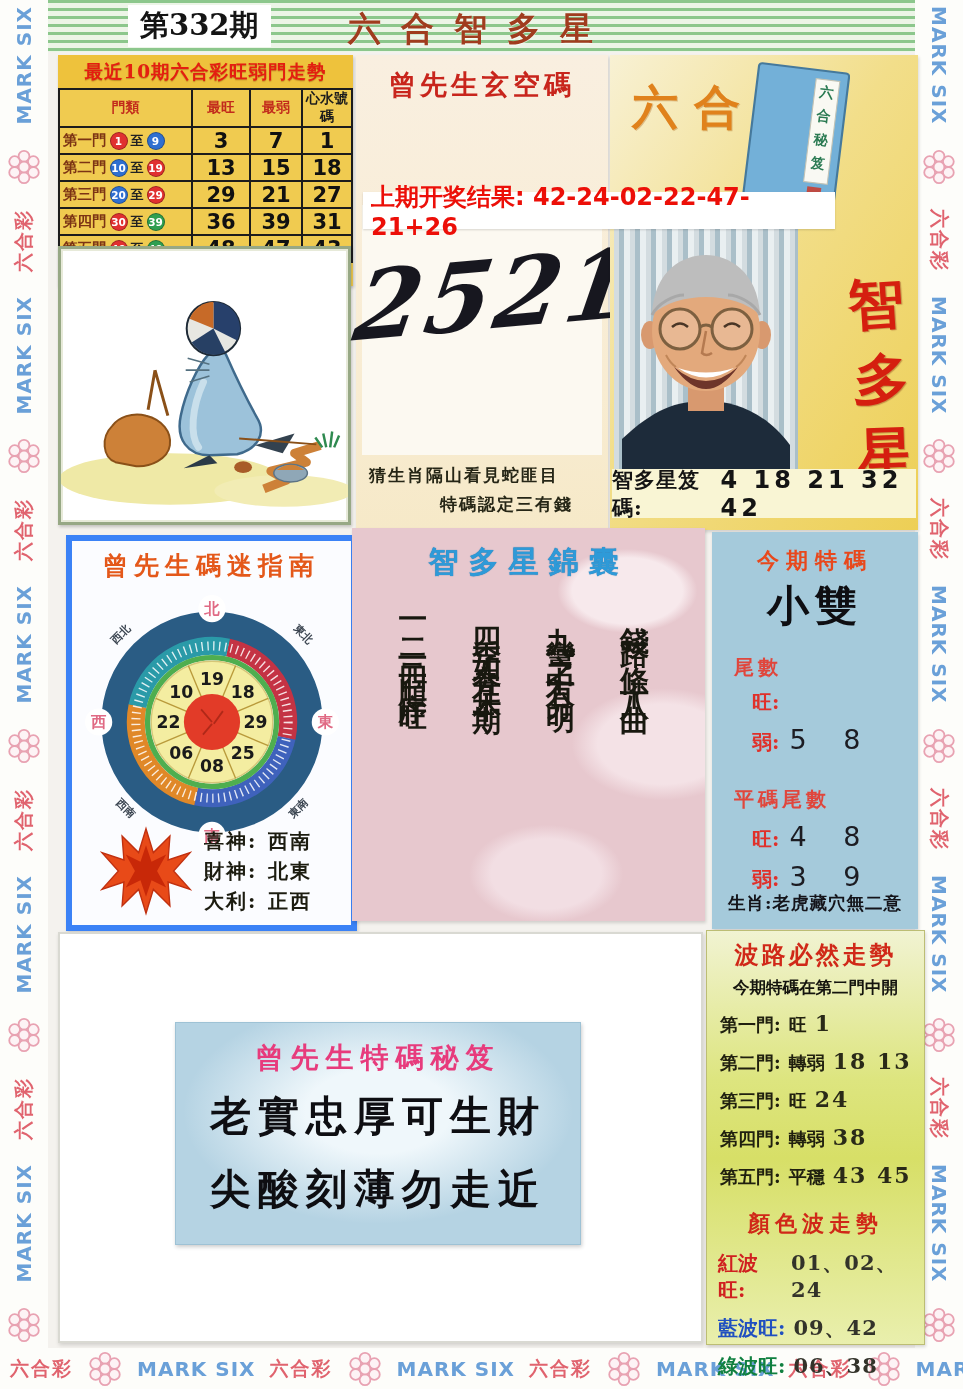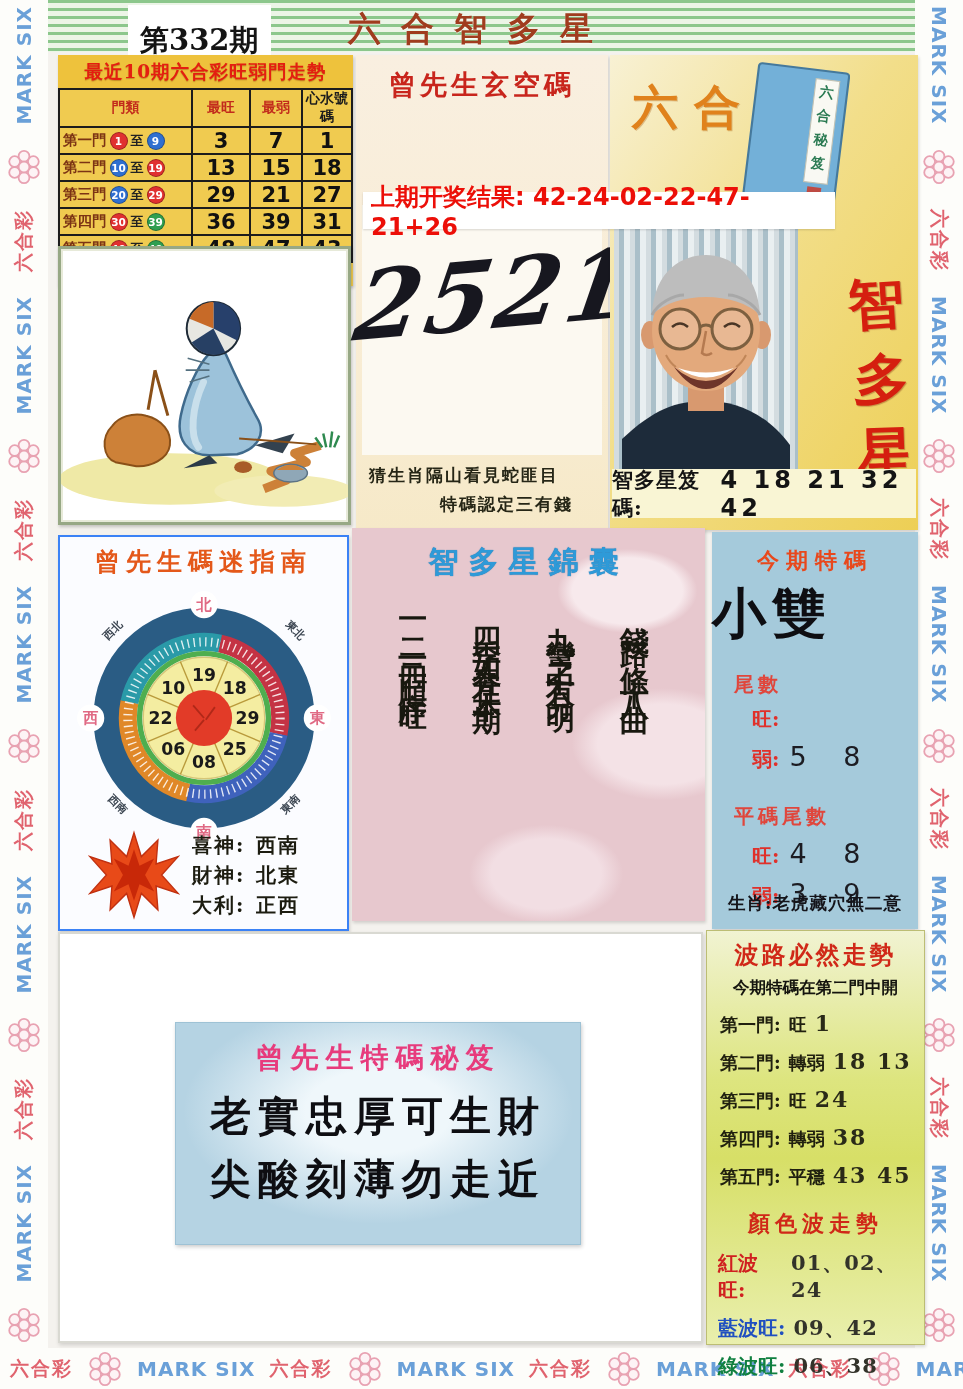--- a/index.html
+++ b/index.html
@@ -12,21 +12,21 @@
   #band-right{right:0;}
   .vband .b-en,.vband .b-cn{writing-mode:vertical-rl;text-orientation:sideways;}
   #band-left .b-en,#band-left .b-cn{transform:rotate(180deg);}
   .hband{position:absolute;left:0;top:1348px;width:963px;height:41px;background:#fdfdfa;display:flex;align-items:center;gap:14px;padding-left:10px;box-sizing:border-box;overflow:hidden;}
   .b-en{color:#6aa0d8;font-weight:bold;font-size:20px;letter-spacing:1px;font-family:"DejaVu Sans",sans-serif;white-space:nowrap;}
   .b-cn{color:#e0636e;font-weight:bold;font-size:19px;letter-spacing:2px;white-space:nowrap;}
   .flower{width:36px;height:36px;flex:none;}
 
   
   .header{position:absolute;left:48px;top:0;width:867px;height:52px;background:repeating-linear-gradient(180deg,#8cc78c 0 3px,#ecf5e7 3px 8px);}
-  .issue{position:absolute;left:80px;top:5px;background:#fff;padding:16px 12px;font-size:29px;font-weight:bold;color:#141414;font-family:"DejaVu Serif",serif;}
+  .issue{position:absolute;left:80px;top:5px;background:#fff;padding:1px 12px;font-size:29px;font-weight:bold;color:#141414;font-family:"DejaVu Serif",serif;}
   .main-title{position:absolute;left:300px;top:7px;font-size:33px;font-weight:bold;color:#a03c1e;letter-spacing:20px;font-family:"DejaVu Serif",serif;text-shadow:0 1px 0 rgba(255,255,255,.6);}
 
   
   .trend{position:absolute;left:58px;top:55px;width:295px;height:231px;background:#f0cb50;box-shadow:1px 2px 3px rgba(0,0,0,.2);}
   .trend-title{height:33px;display:flex;align-items:center;justify-content:center;background:#eec23c;color:#e41e10;font-weight:bold;font-size:18.5px;font-family:"DejaVu Serif",serif;letter-spacing:1px;text-shadow:0 1px 1px rgba(120,40,0,.35);}
   .trend table{border-collapse:collapse;width:100%;}
   .trend th,.trend td{border:2px solid #1c1c1c;padding:0;height:25px;text-align:center;}
   .trend th{font-size:14px;font-family:"DejaVu Serif",serif;}
   .trend th.red{color:#c22b1c;}
   .trend th.dark{color:#1c1c1c;}
@@ -60,50 +60,50 @@
   .cz2{right:8px;top:288px;transform:rotate(3deg);}
   .cz3{right:4px;top:362px;transform:rotate(-2deg);}
   .book{position:absolute;left:132px;top:6px;width:108px;height:152px;}
   .photo{position:absolute;left:4px;top:170px;width:184px;height:252px;background:repeating-linear-gradient(90deg,#d3dce0 0 5px,#aabfc9 5px 10px,#e9eff1 10px 16px);box-shadow:0 0 0 1px #c9b髙;overflow:hidden;}
   .photo svg{display:block;width:100%;height:100%;}
   .code-strip{position:absolute;left:2px;right:2px;top:414px;height:49px;background:#f9f5d4;display:flex;align-items:center;justify-content:center;gap:10px;font-family:"DejaVu Serif",serif;font-weight:bold;color:#141414;}
   .code-strip .cl{font-size:21px;letter-spacing:1px;}
   .code-strip .cv{font-size:24px;letter-spacing:4px;font-family:"DejaVu Sans",sans-serif;}
 
   
-  .compass{position:absolute;left:58px;top:535px;width:291px;height:396px;background:#fbfcff;border:2px solid #3b82f6;box-sizing:border-box;box-shadow:1px 2px 3px rgba(0,0,0,.15);}
+  .compass{position:absolute;left:66px;top:535px;width:291px;height:396px;background:#fbfcff;border:6px solid #3b82f6;box-sizing:border-box;box-shadow:1px 2px 3px rgba(0,0,0,.15);}
   .cp-title{margin-top:8px;text-align:center;color:#e4581a;font-size:25px;font-weight:bold;font-family:"DejaVu Serif",serif;letter-spacing:6px;}
   .wheel{display:block;margin:2px auto 0;width:272px;height:276px;}
   .gods-row{position:absolute;left:0;right:0;bottom:8px;height:92px;display:flex;align-items:center;}
   .starburst{width:92px;height:92px;margin-left:28px;flex:none;}
   .gods{margin-left:12px;font-family:"DejaVu Serif",serif;font-weight:bold;font-size:20px;color:#1c1c10;line-height:1.5;letter-spacing:2px;}
   .gods .gl{display:inline-block;min-width:64px;}
 
   
   .jinnang{position:absolute;left:352px;top:528px;width:353px;height:393px;background:radial-gradient(100px 60px at 78% 16%,#f7e9ec 0 55%,transparent 70%),radial-gradient(130px 80px at 88% 55%,#f4e2e6 0 50%,transparent 70%),radial-gradient(110px 70px at 55% 88%,#f2dee3 0 50%,transparent 70%),#e7c8ce;box-shadow:1px 2px 3px rgba(0,0,0,.15);}
   .jn-title{padding-top:14px;text-align:center;color:#2e9ad8;font-size:30px;font-weight:bold;font-family:"DejaVu Serif",serif;letter-spacing:10px;text-shadow:0 0 1px #1a6aa0;}
   .poem{position:absolute;top:76px;right:34px;bottom:14px;left:16px;writing-mode:vertical-rl;font-family:"DejaVu Serif",serif;font-weight:bold;font-size:29px;color:#18180f;letter-spacing:13px;line-height:2.55;}
 
   
   .special{position:absolute;left:712px;top:532px;width:206px;height:397px;background:#a5cadb;box-shadow:1px 2px 3px rgba(0,0,0,.15);}
   .sp-title{padding-top:14px;text-align:center;color:#e8481c;font-size:22px;font-weight:bold;font-family:"DejaVu Serif",serif;letter-spacing:7px;}
-  .sp-main{text-align:left;font-size:54px;font-weight:bold;color:#0e0e12;letter-spacing:6px;margin-top:2px;font-family:"DejaVu Sans",sans-serif;}
+  .sp-main{text-align:center;font-size:42px;font-weight:bold;color:#0e0e12;letter-spacing:6px;margin-top:2px;font-family:"DejaVu Sans",sans-serif;}
   .sp-sec{margin:20px 0 0 22px;color:#e0463c;font-size:20px;font-weight:bold;font-family:"DejaVu Serif",serif;letter-spacing:4px;}
   .sp-row{margin:8px 0 0 40px;display:flex;align-items:baseline;gap:10px;}
   .sp-lab{color:#e0302a;font-size:20px;font-weight:bold;font-family:"DejaVu Serif",serif;}
   .sp-nums{font-size:27px;color:#1c1c22;letter-spacing:14px;font-family:"DejaVu Sans",sans-serif;}
   .sp-zodiac{position:absolute;left:0;right:0;bottom:14px;text-align:center;font-family:"DejaVu Serif",serif;font-weight:bold;font-size:17.5px;color:#14141a;letter-spacing:1px;}
 
   
   .white-box{position:absolute;left:58px;top:932px;width:645px;height:411px;background:#fff;border:2px solid #d9d9d2;box-sizing:border-box;box-shadow:1px 2px 4px rgba(0,0,0,.15);}
   .miji{position:absolute;left:175px;top:1022px;width:406px;height:223px;background:radial-gradient(260px 150px at 50% 40%,#eff7fb 0 28%,rgba(239,247,251,0) 75%),#b5d3e3;border:1px solid #9ec2d5;box-sizing:border-box;box-shadow:1px 2px 4px rgba(0,0,0,.2);}
   .mj-title{padding-top:16px;text-align:center;color:#e73b7c;font-size:28px;font-weight:bold;font-family:"DejaVu Serif",serif;letter-spacing:7px;}
   .mj-line{text-align:center;font-size:41px;font-weight:bold;color:#0e0e12;font-family:"DejaVu Serif",serif;letter-spacing:7px;}
   .mj-line.l1{margin-top:12px;}
-  .mj-line.l2{margin-top:8px;}
+  .mj-line.l2{margin-top:18px;}
 
   
   .bolu{position:absolute;left:706px;top:930px;width:219px;height:415px;background:linear-gradient(180deg,#f1f3d2 0%,#dde57f 36%,#d7df67 55%,#e9efad 100%);border:1px solid #bcbd74;box-sizing:border-box;box-shadow:1px 2px 3px rgba(0,0,0,.15);}
   .bl-title{padding-top:8px;text-align:center;color:#d02818;font-size:24px;font-weight:bold;font-family:"DejaVu Serif",serif;letter-spacing:3px;}
   .bl-sub{margin-top:6px;text-align:center;color:#14140e;font-size:16.5px;font-weight:bold;font-family:"DejaVu Serif",serif;}
   .bl-rows{margin:10px 0 0 13px;text-align:right;}
   .bl-row{display:flex;align-items:baseline;gap:8px;margin-top:11px;}
   .bl-gate{font-size:18px;font-weight:bold;color:#20200f;font-family:"DejaVu Serif",serif;}
   .bl-status{font-size:18px;font-weight:bold;color:#20200f;font-family:"DejaVu Serif",serif;}
   .bl-nums{font-size:22px;font-weight:bold;color:#2a2a18;font-family:"DejaVu Serif",serif;letter-spacing:2px;}

